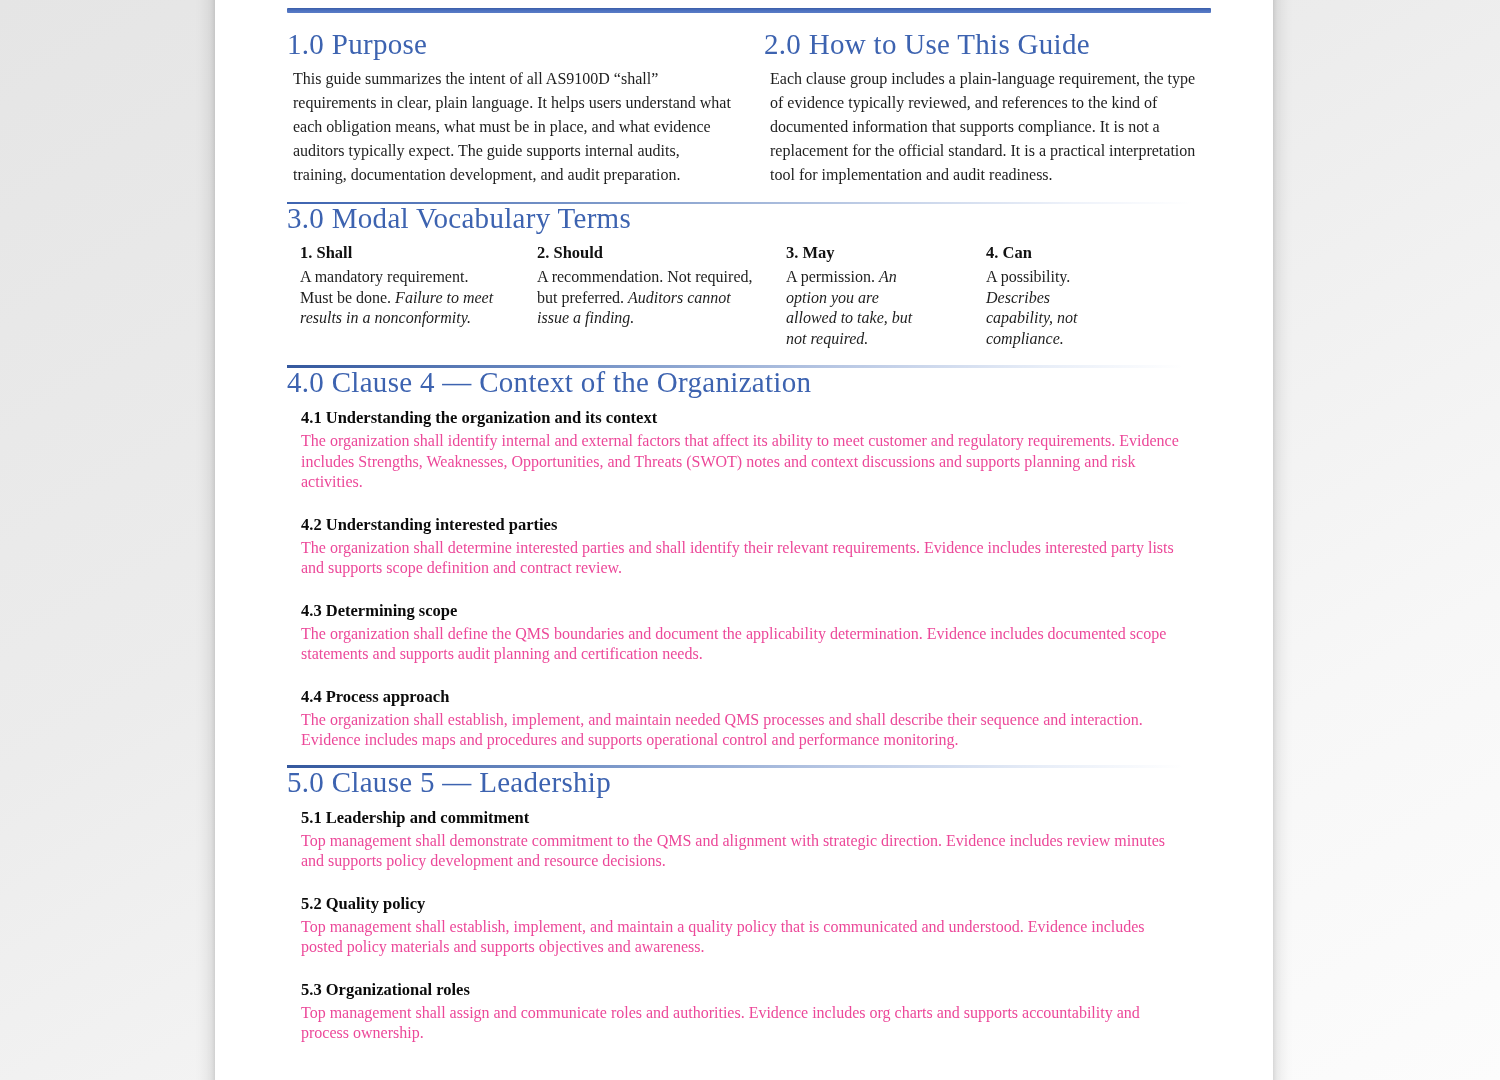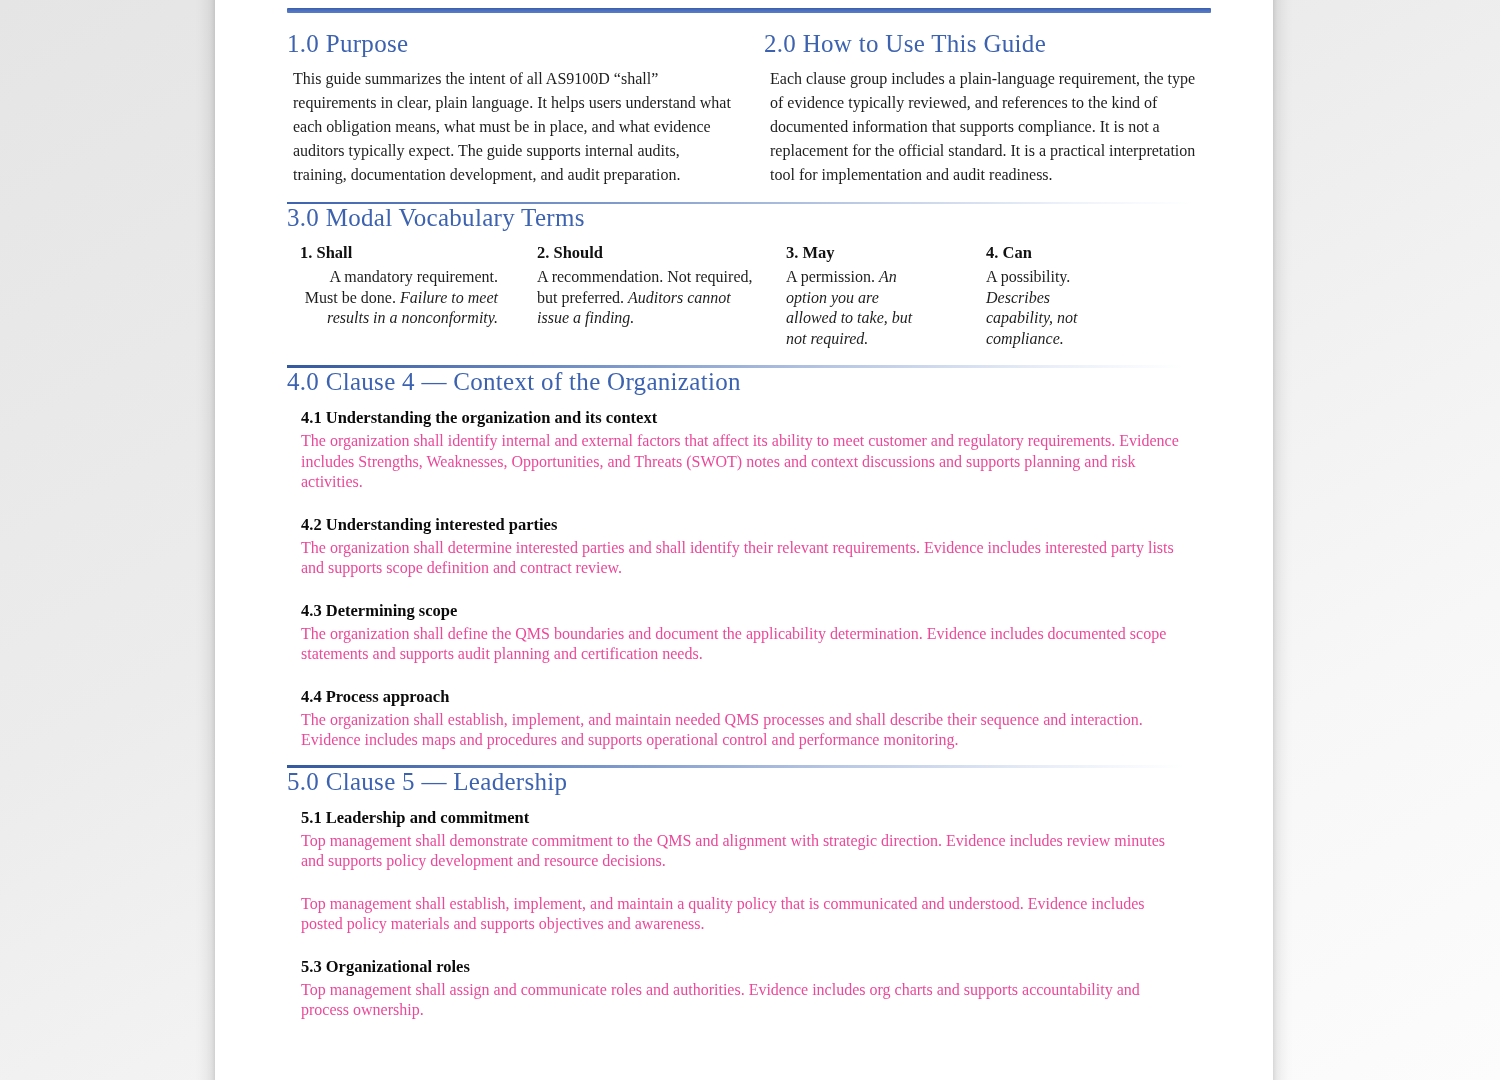--- a/index.html
+++ b/index.html
@@ -28,21 +28,21 @@
   }
   .sep {
     height:3px; width:100%;
     background: linear-gradient(90deg, #34589e 0%, #6f8ec4 30%, #b9c8e4 60%, #e8eef8 82%, rgba(255,255,255,0) 97%);
   }
   .sep.thin {
     height:2px;
     background: linear-gradient(90deg, #3d63b0 0%, #7e9aca 35%, #c4d1e8 65%, #eef2fa 85%, rgba(255,255,255,0) 98%);
   }
   h1.section-title {
-    font-size:25px; font-weight:400; color:#3d63b0;
+    font-size:29px; font-weight:400; color:#3d63b0;
     margin:0; letter-spacing:0.3px; line-height:28px;
   }
   
   .two-col {
     display:grid; grid-template-columns: 1fr 1fr; column-gap:30px;
     margin-top:17px;
   }
   .lead-body {
     margin:9px 0 0 6px;
     font-size:16px; line-height:24px; color:#1e1e1e;
@@ -50,21 +50,21 @@
   }
   .sep-1 { margin-top:15px; }
   
   .vocab-title { margin-top:14px; }
   .vocab-grid {
     display:grid; grid-template-columns: 237px 249px 200px 224px;
     padding-left:13px; margin-top:10px;
   }
   .vocab-term-name { font-size:16.5px; font-weight:700; color:#111; margin:0 0 4px 0; line-height:21px; }
   .vocab-term-body { font-size:16px; line-height:20.5px; margin:0; color:#1e1e1e; }
-  .w1 { max-width:198px;text-align:right; } .w2 { max-width:220px; } .w3 { max-width:142px; } .w4 { max-width:118px; }
+  .w1 { max-width:198px; } .w2 { max-width:220px; } .w3 { max-width:142px; } .w4 { max-width:118px; }
   .sep-2 { margin-top:16px; }
   
   .clause-title-4 { margin-top:21px; font-size:23px; }
   .clause-title-5 { margin-top:16px; font-size:23px; }
   .clause-items { padding-left:14px; }
   .clause-item { margin-top:12px; margin-bottom:22px; }
   .clause-item:last-child { margin-bottom:0; }
   .clause-item h2 {
     font-size:16.5px; font-weight:700; color:#0b0b0b;
     margin:0 0 3px 0; line-height:20px;
@@ -143,20 +143,21 @@
 
       <div class="sep sep-3"></div>
 
       <h1 class="section-title clause-title-5">5.0 Clause 5 — Leadership</h1>
       <div class="clause-items">
         <div class="clause-item">
           <h2>5.1 Leadership and commitment</h2>
           <p>Top management shall demonstrate commitment to the QMS and alignment with strategic direction. Evidence includes review minutes and supports policy development and resource decisions.</p>
         </div>
         <div class="clause-item">
+          <h2>5.2 Quality policy</h2>
           <p>Top management shall establish, implement, and maintain a quality policy that is communicated and understood. Evidence includes posted policy materials and supports objectives and awareness.</p>
         </div>
         <div class="clause-item">
           <h2>5.3 Organizational roles</h2>
           <p>Top management shall assign and communicate roles and authorities. Evidence includes org charts and supports accountability and process ownership.</p>
         </div>
       </div>
 
     </div>
   </div>

